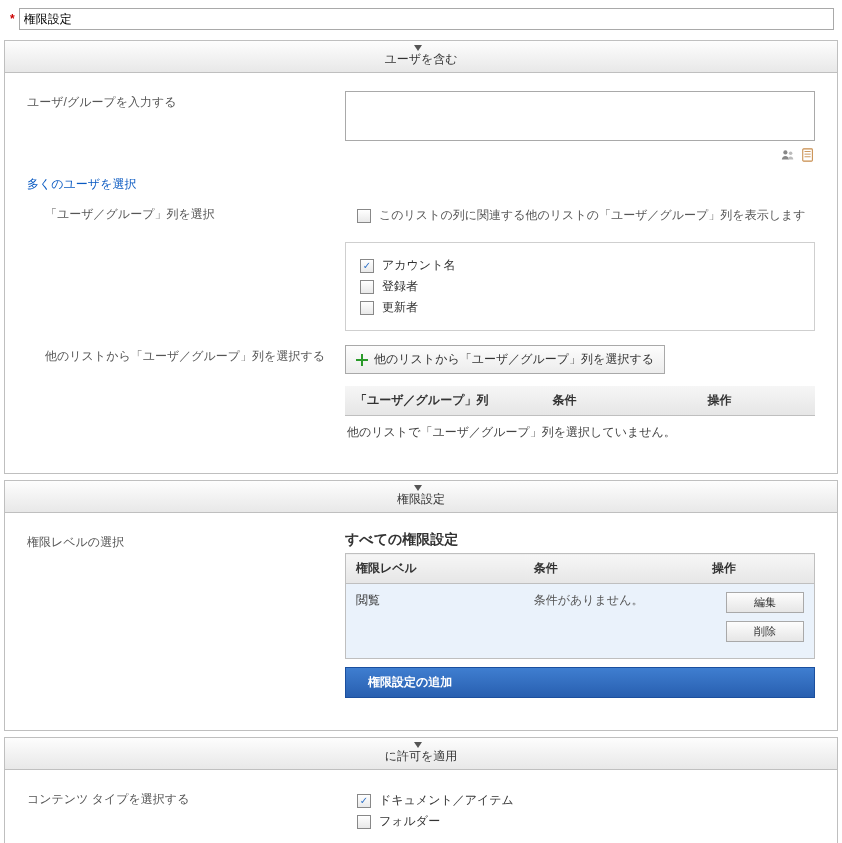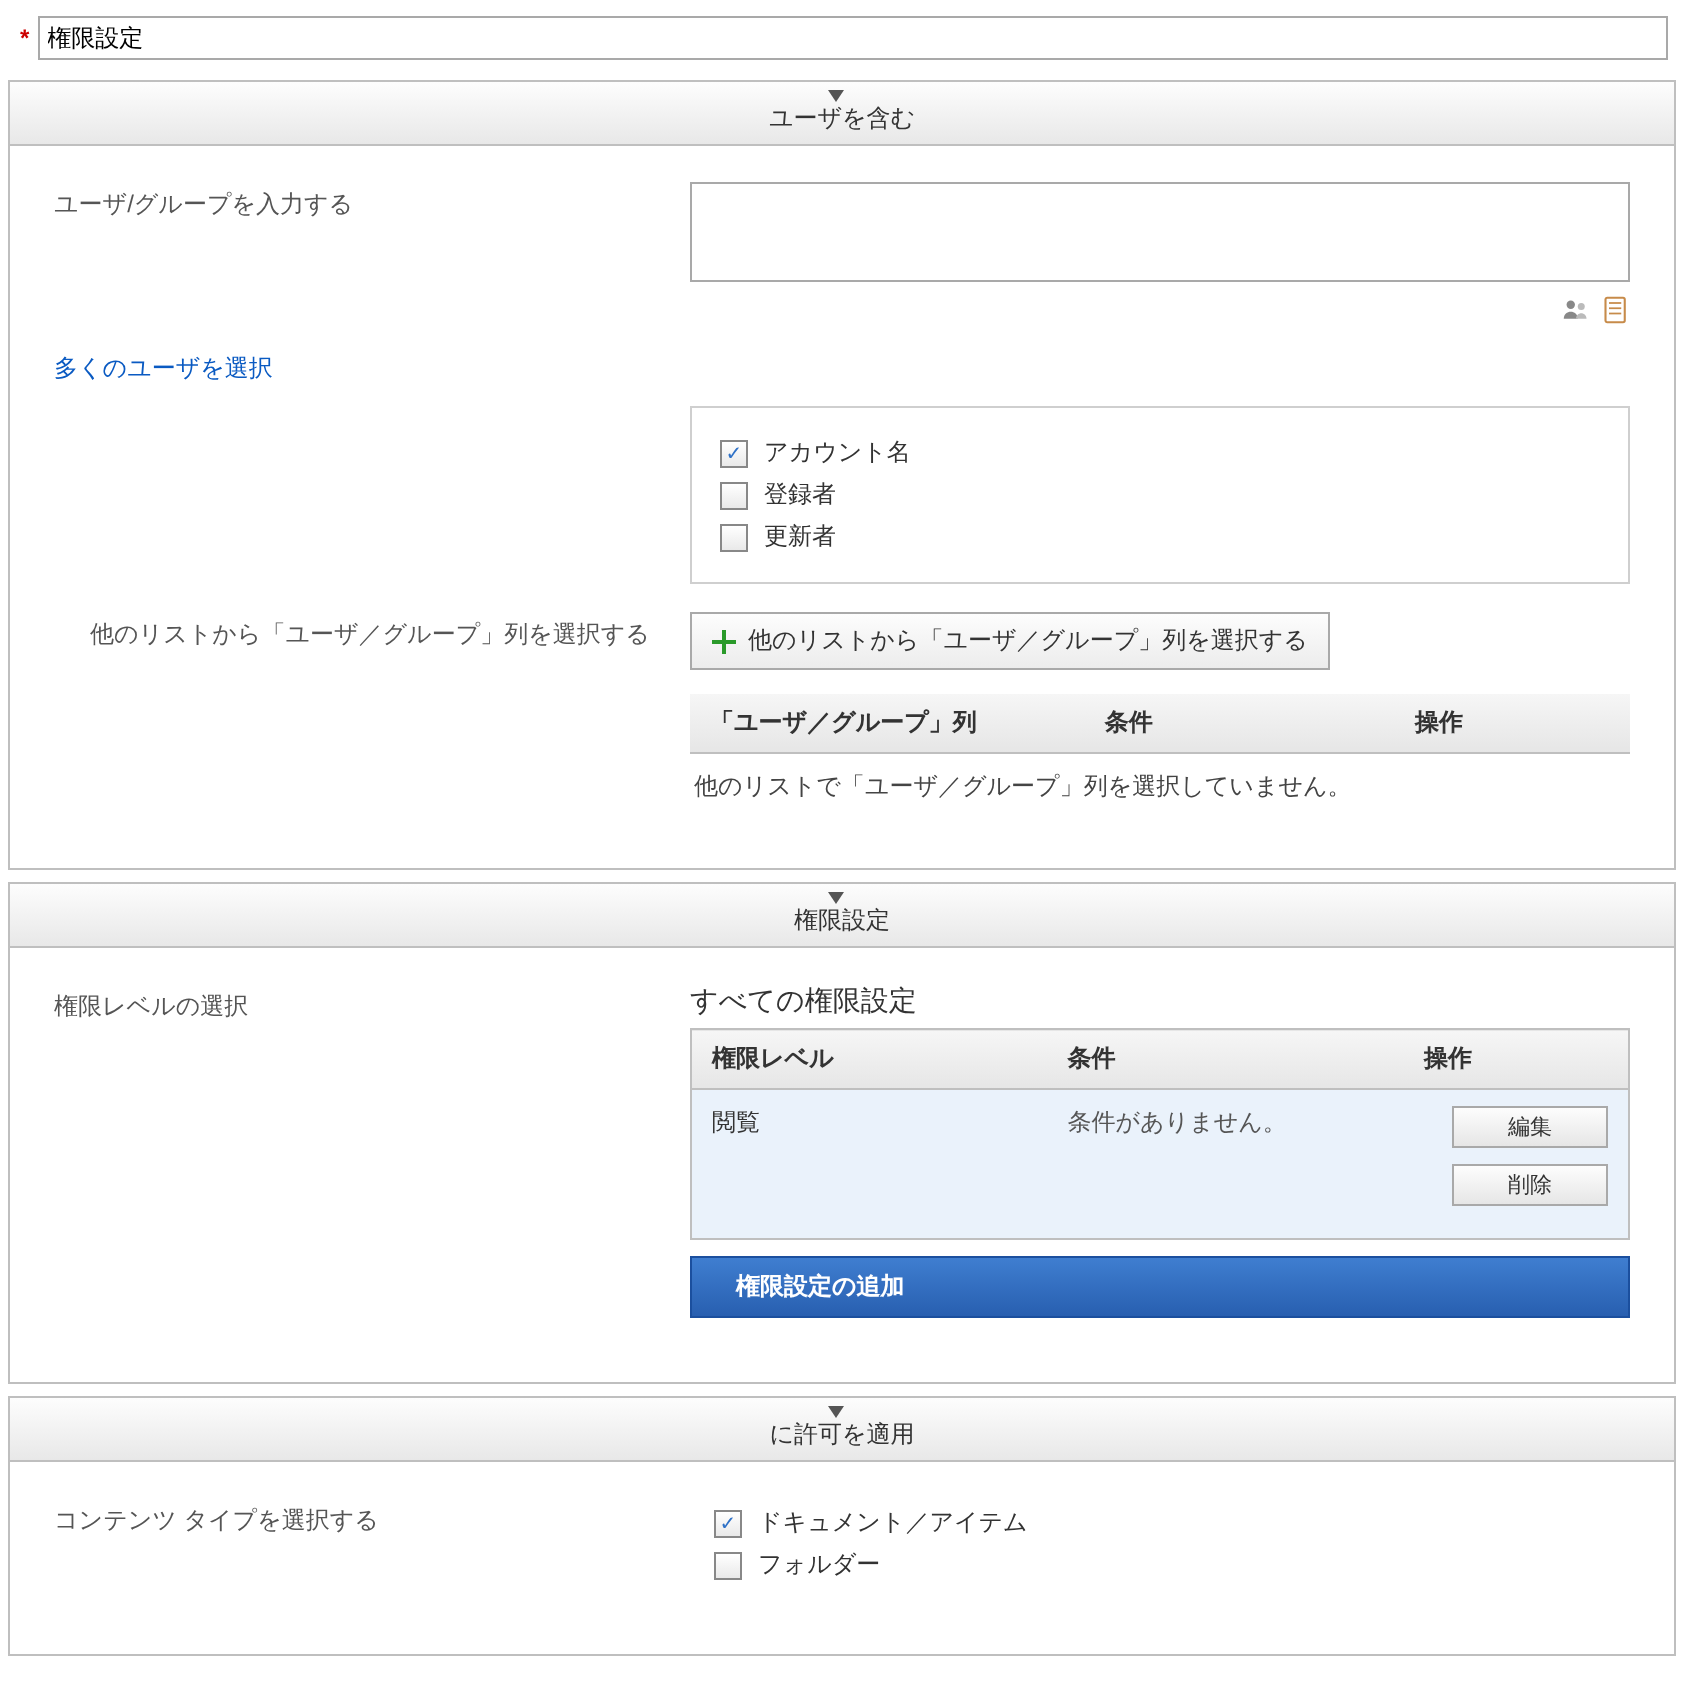--- a/index.html
+++ b/index.html
@@ -110,21 +110,21 @@
   }
   table.grid th {
     background: linear-gradient(#f6f6f6,#e6e6e6);
     border-bottom: 1px solid #bfbfbf;
     text-align: left;
     font-weight: bold;
     padding: 6px 10px;
     color: #333;
   }
   .grid-empty-msg { padding: 8px 2px 0 2px; color: #444; }
-  .perm-heading { font-size: 14px; font-weight: normal; color: #333; margin-bottom: 4px; }
+  .perm-heading { font-size: 14px; font-weight: bold; color: #333; margin-bottom: 4px; }
   table.perm {
     border: 1px solid #bfbfbf;
     border-collapse: collapse;
     width: 470px;
   }
   table.perm th {
     background: linear-gradient(#f6f6f6,#e6e6e6);
     border-bottom: 1px solid #bfbfbf;
     text-align: left;
     font-weight: bold;
@@ -192,20 +192,29 @@
             <line x1="4" y1="10" x2="11" y2="10" stroke="#c78b4a"></line>
           </svg>
         </div>
       </div>
     </div>
 
     <div style="margin-bottom:10px;">
       <span class="link">多くのユーザを選択</span>
     </div>
 
+    <div class="field-row">
+      <div class="field-label" style="padding-left:18px;">「ユーザ／グループ」列を選択</div>
+      <div class="field-content">
+        <div class="cb-row">
+          <span class="cb"></span>
+          <span class="subtle">このリストの列に関連する他のリストの「ユーザ／グループ」列を表示します</span>
+        </div>
+      </div>
+    </div>
 
     <div class="field-row">
       <div class="field-label"></div>
       <div class="field-content">
         <div class="field-box">
           <div class="cb-row">
             <span class="cb">✓</span>
             <span>アカウント名</span>
           </div>
           <div class="cb-row">

